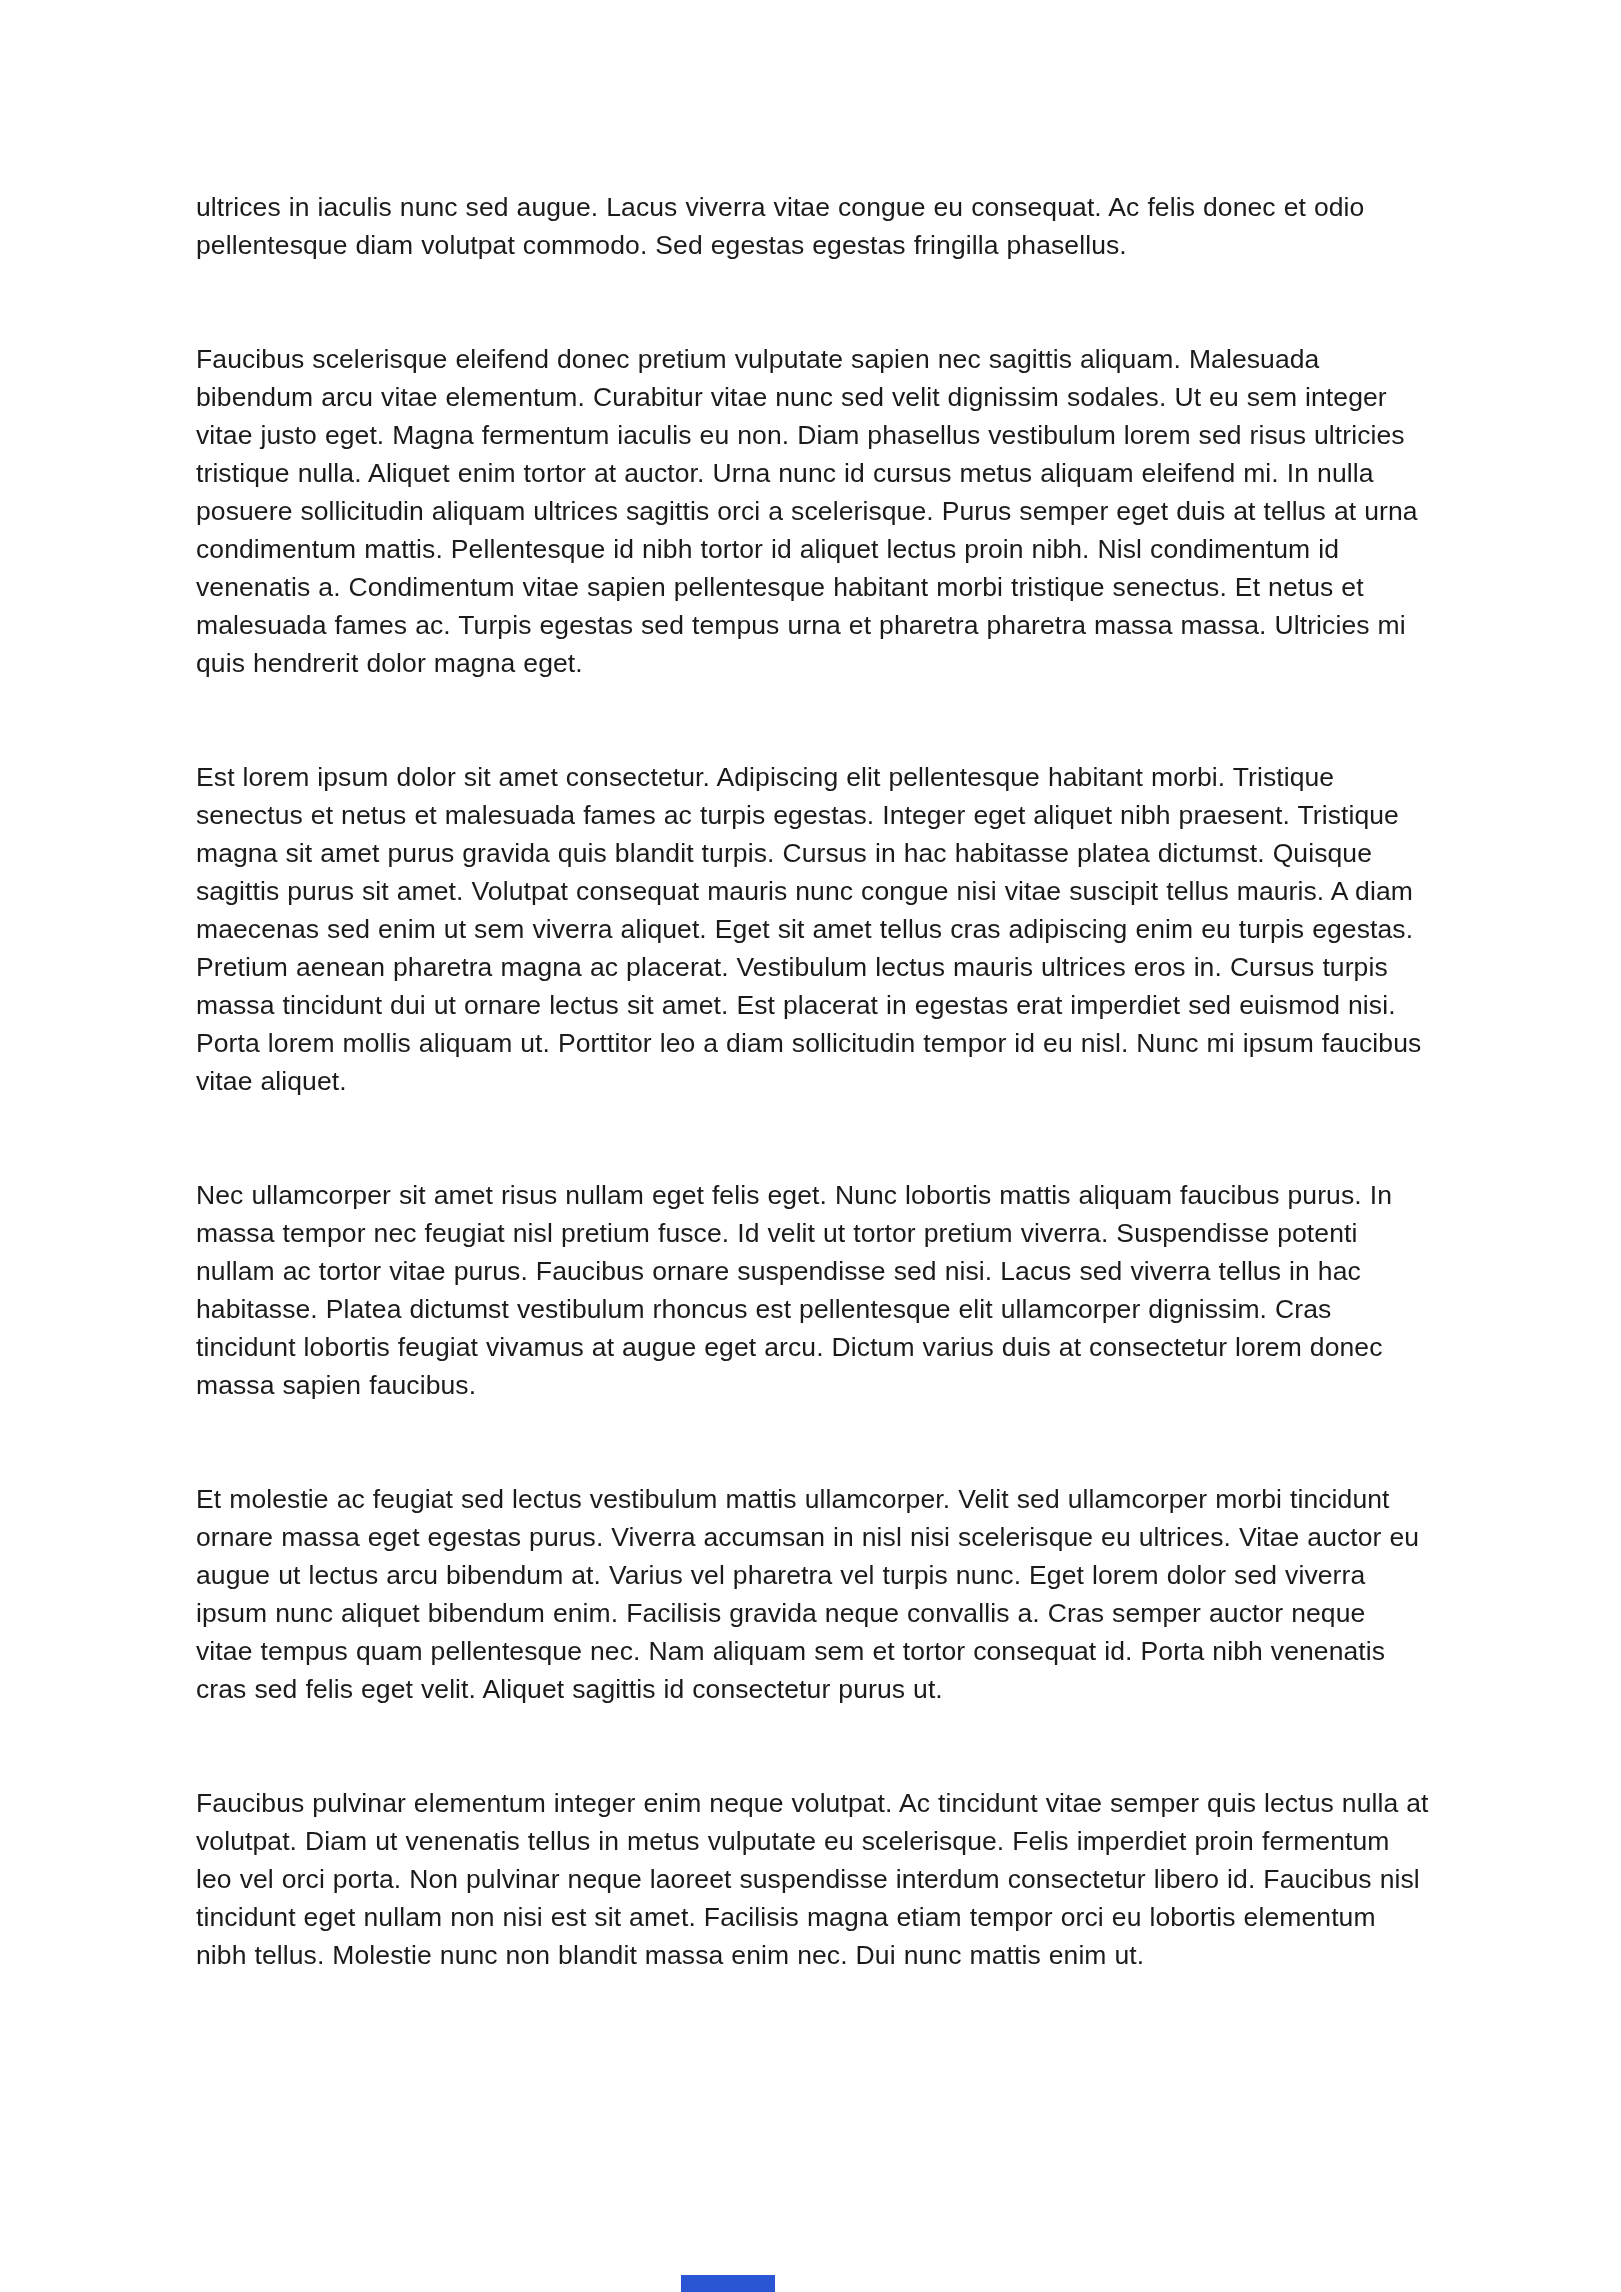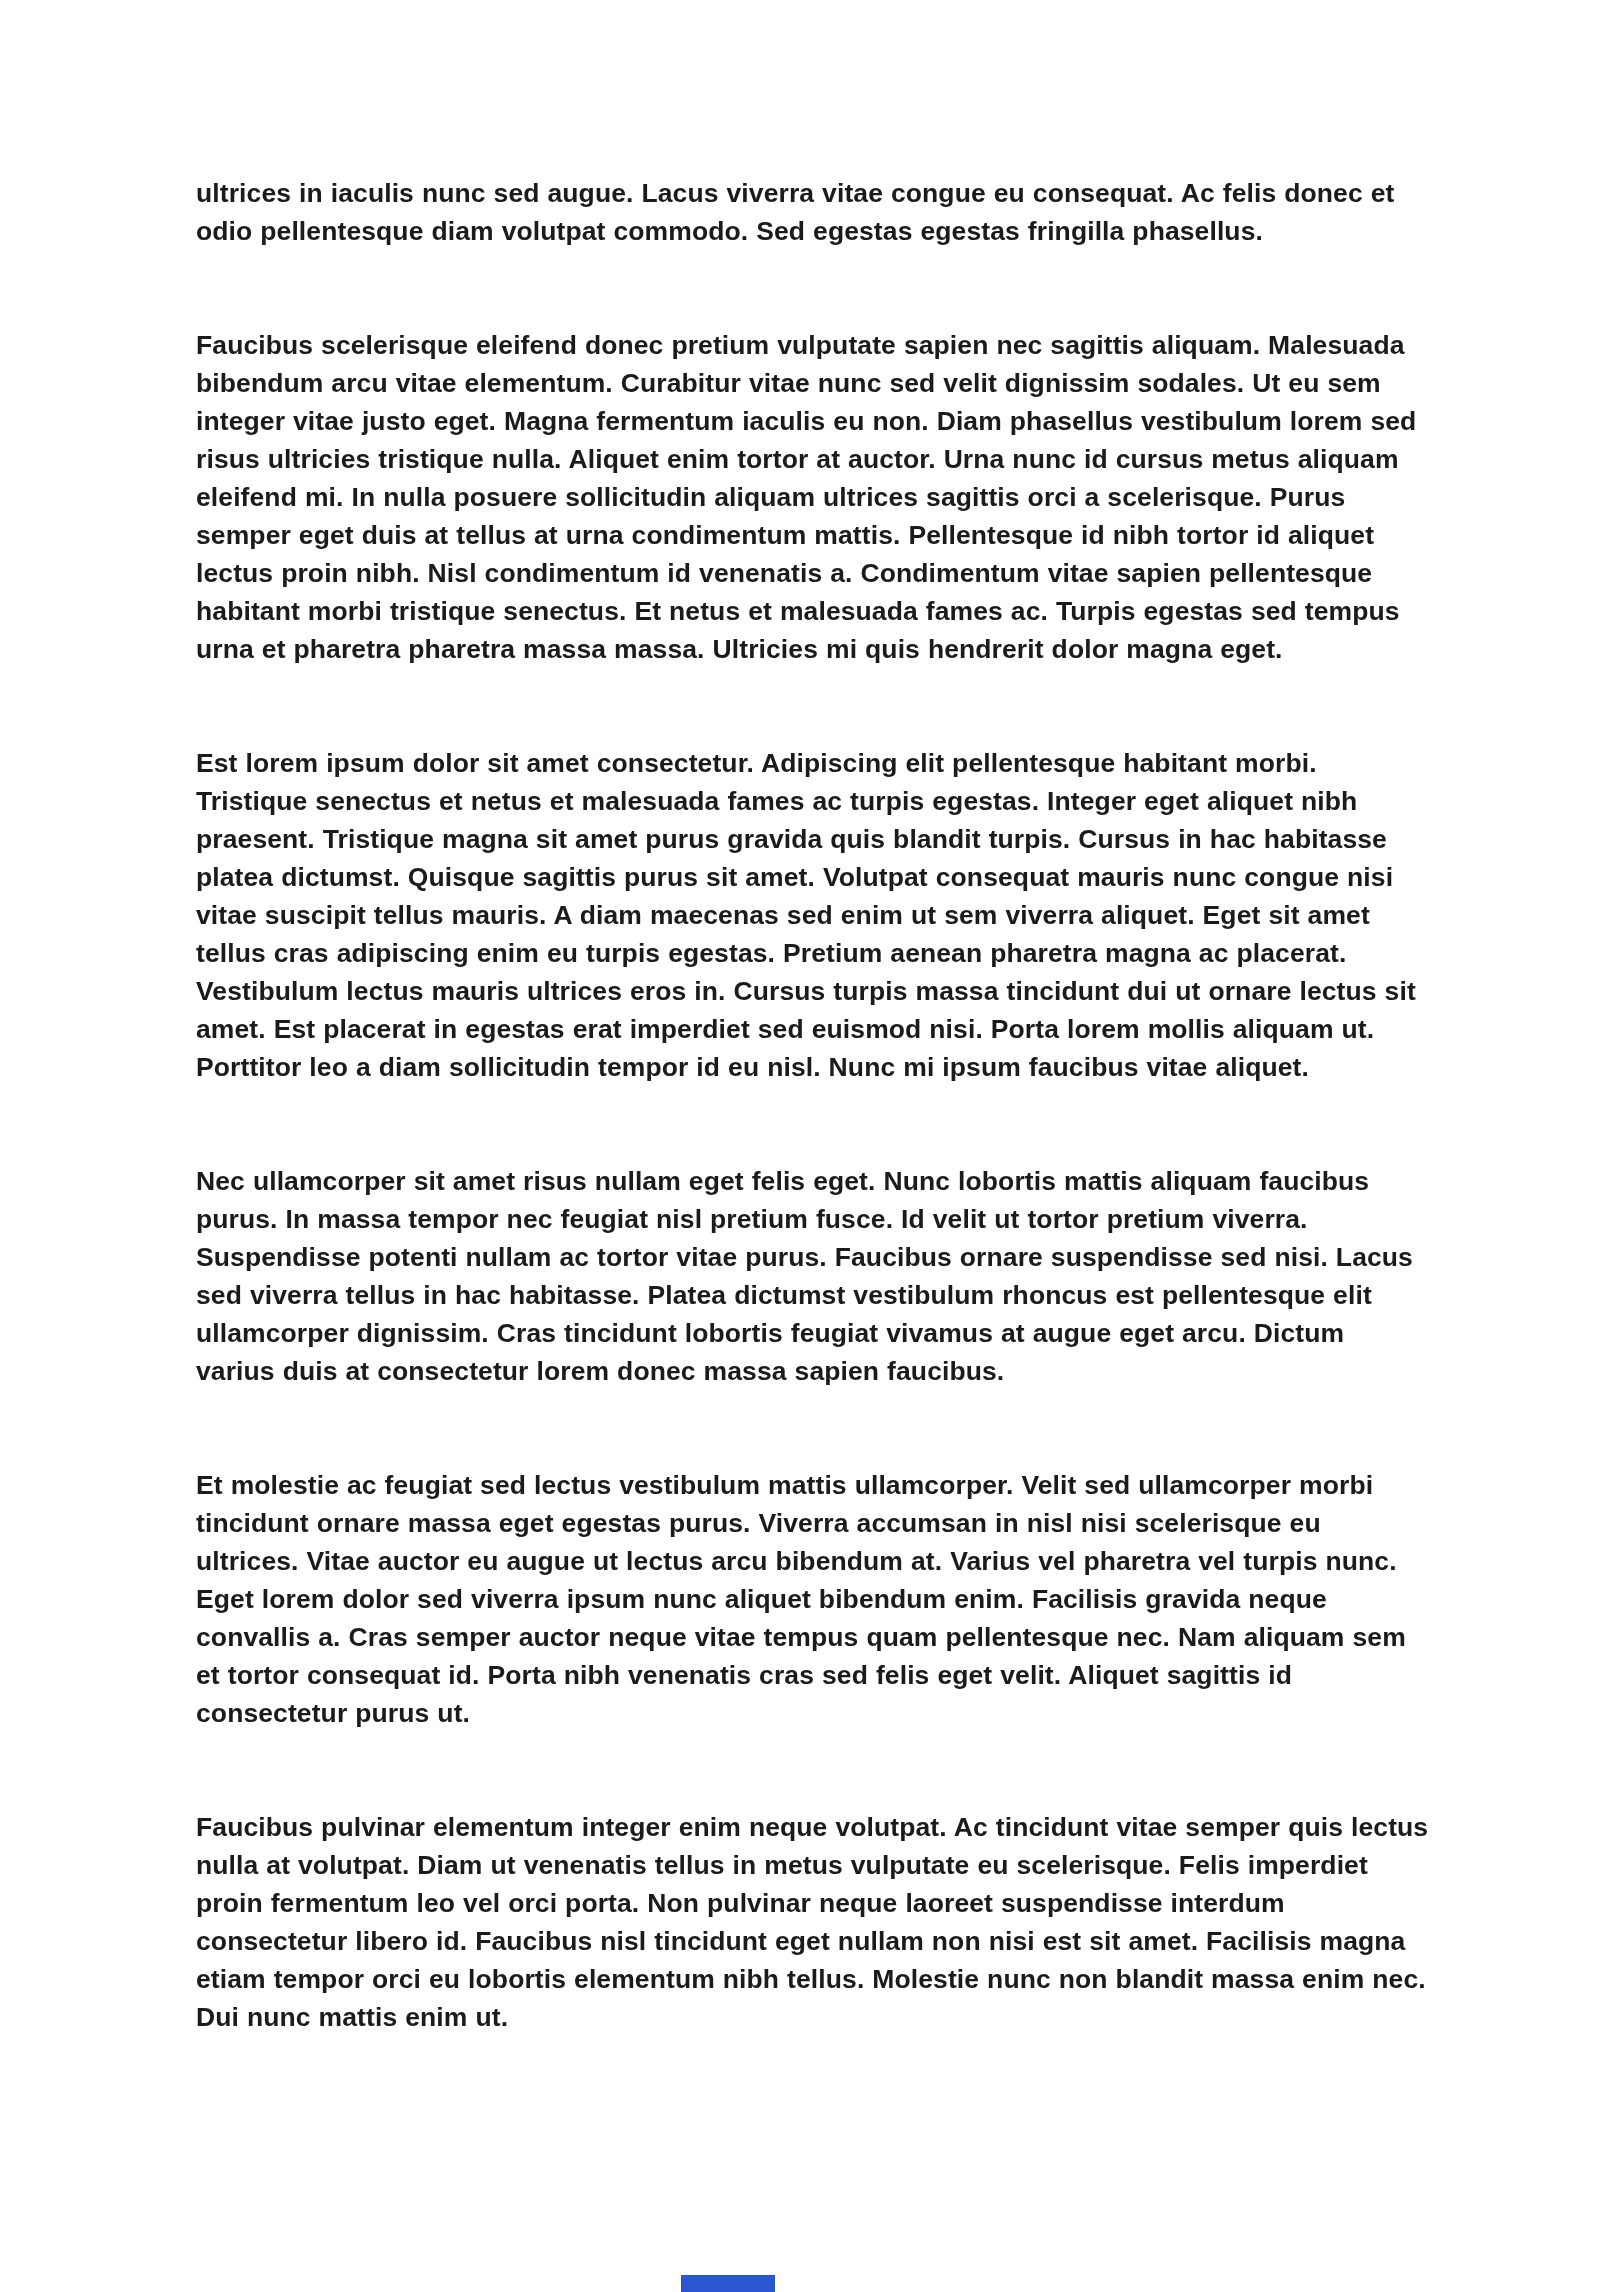--- a/index.html
+++ b/index.html
@@ -18,24 +18,24 @@
     inset: 0;
     background: #ffffff;
   }
   .doc-body {
     position: absolute;
     left: 196px;
     top: 174px;
     width: 1233px;
   }
   .doc-body p {
-    margin: 0 0 76px 0;
+    margin: 14px 0 76px 0;
     font-size: 26.5px;
     line-height: 38px;
-    font-weight: 700;
+    font-weight: 400;
     letter-spacing: 0.1px;
     text-align: left;
     word-spacing: 0.5px;
   }
   .bottom-indicator {
     position: absolute;
     left: 681px;
     bottom: 0;
     width: 94px;
     height: 17.6px;

